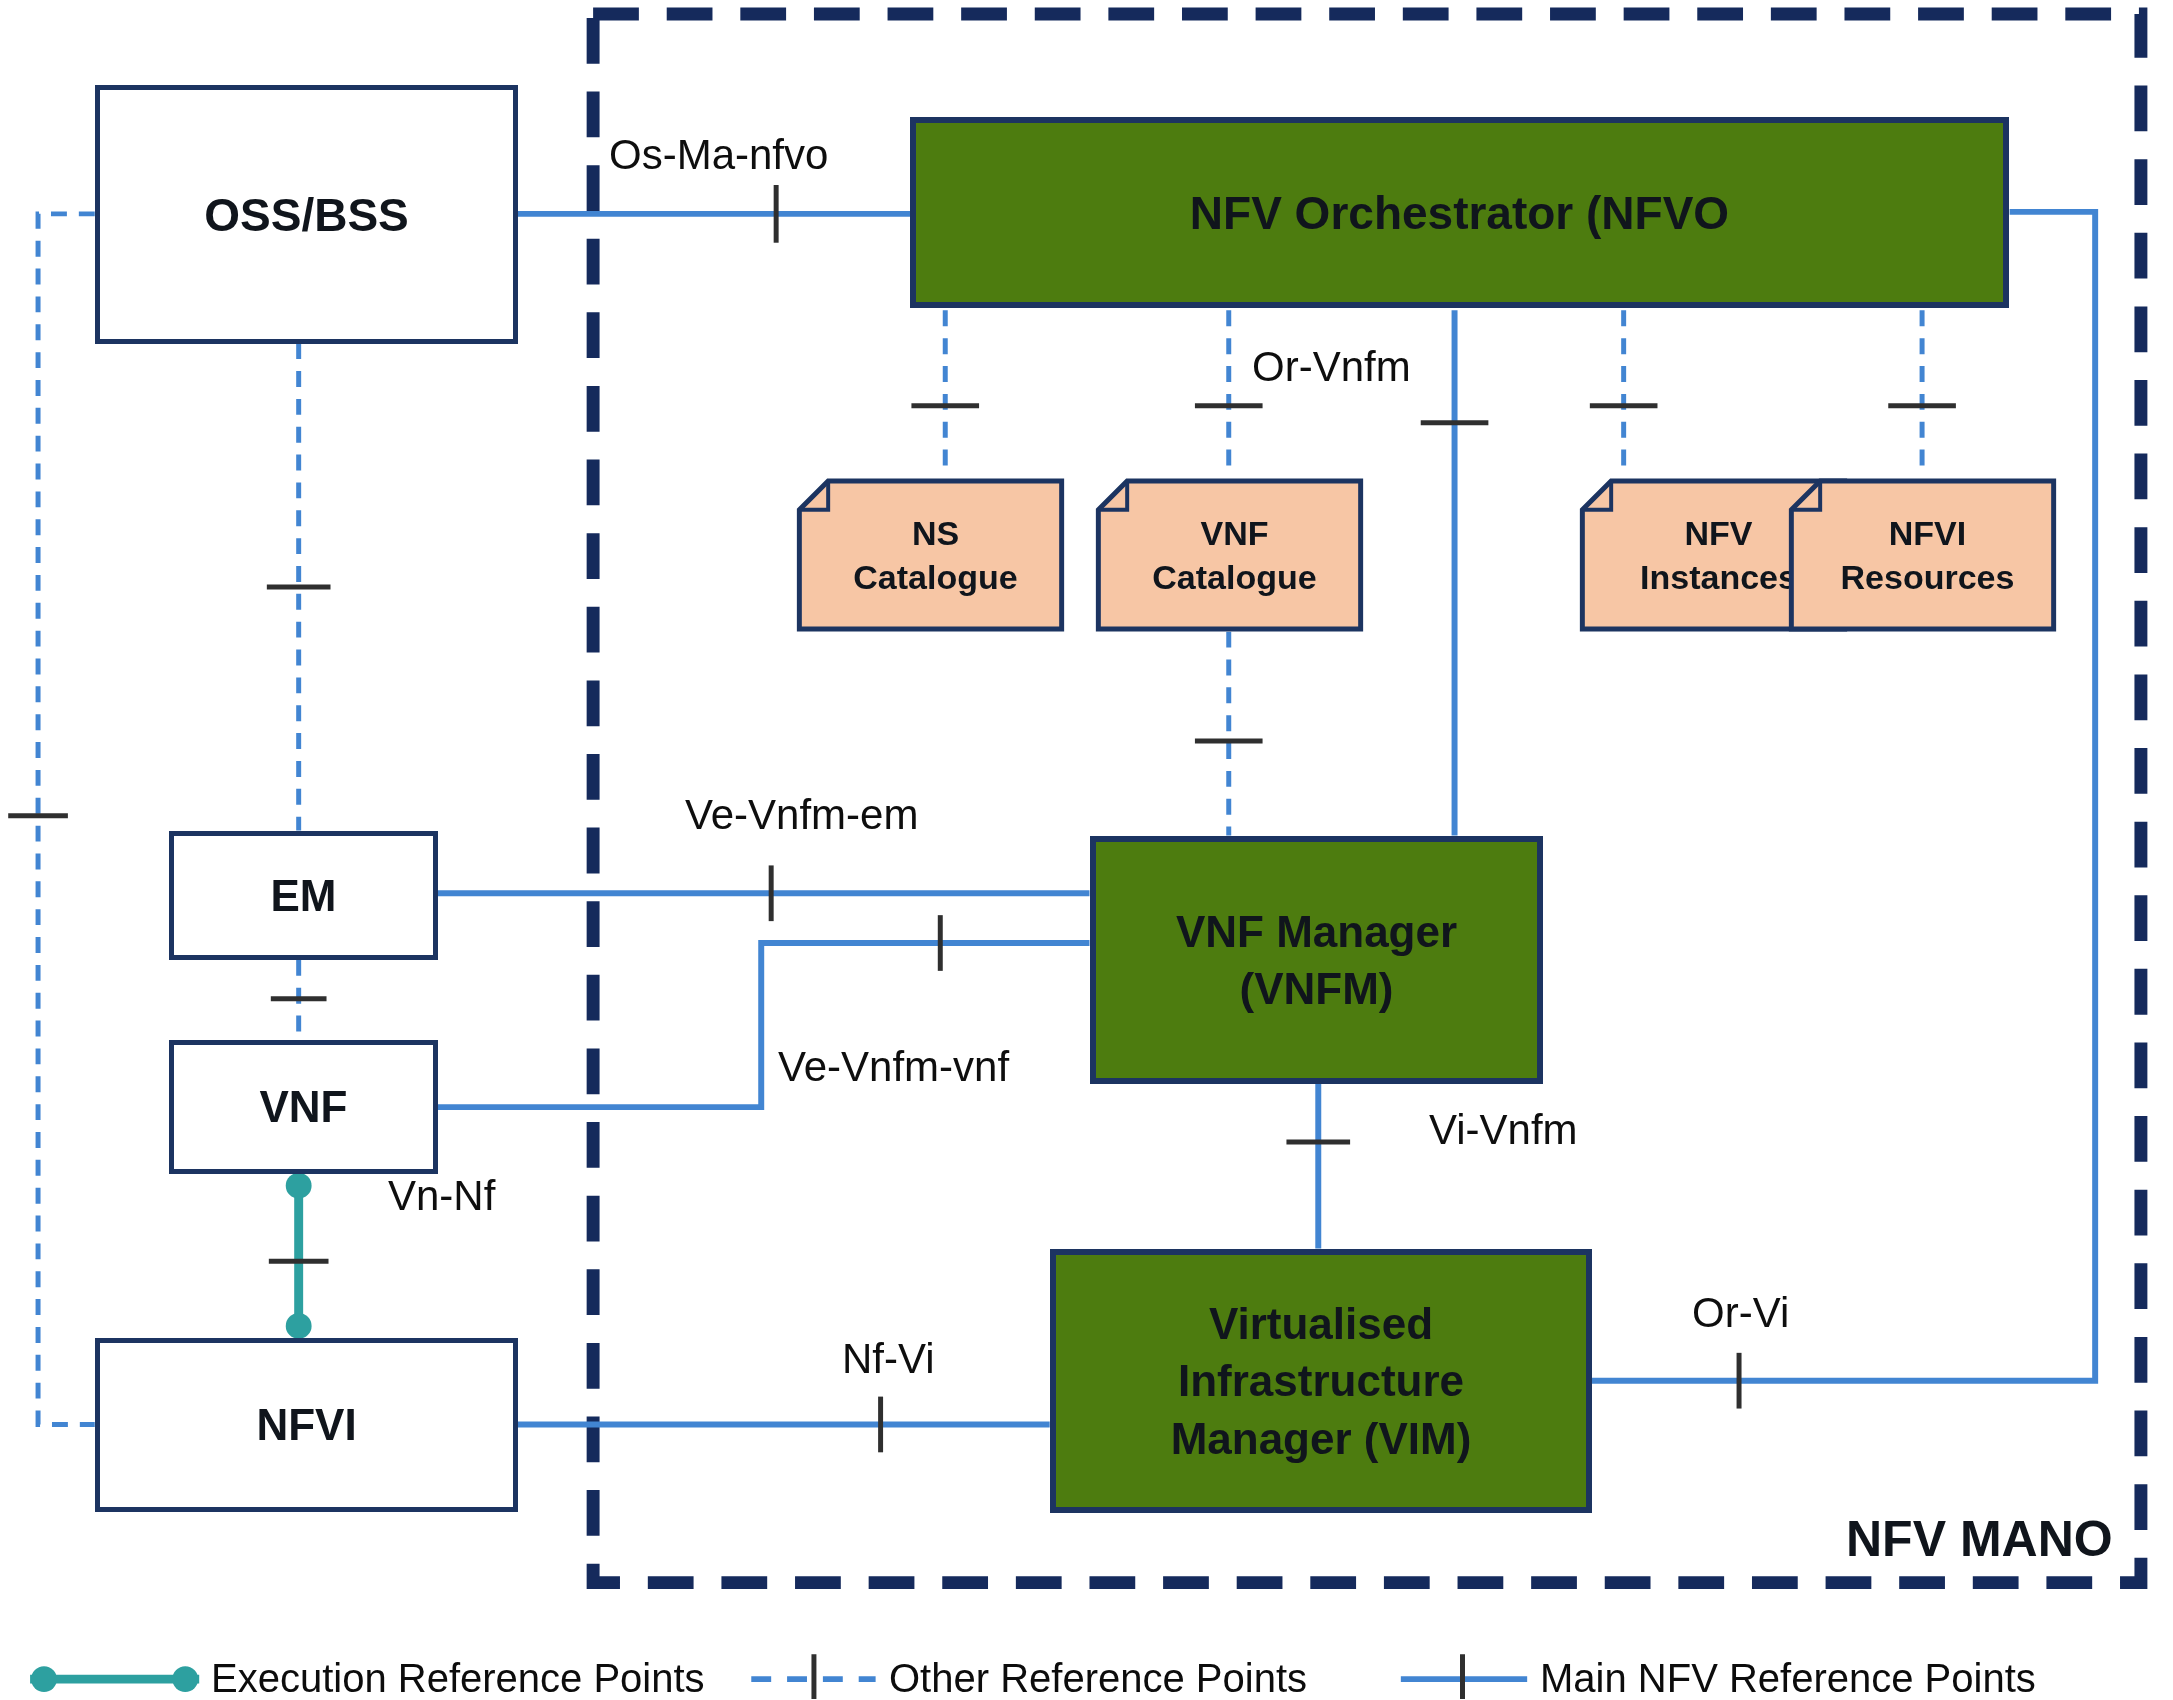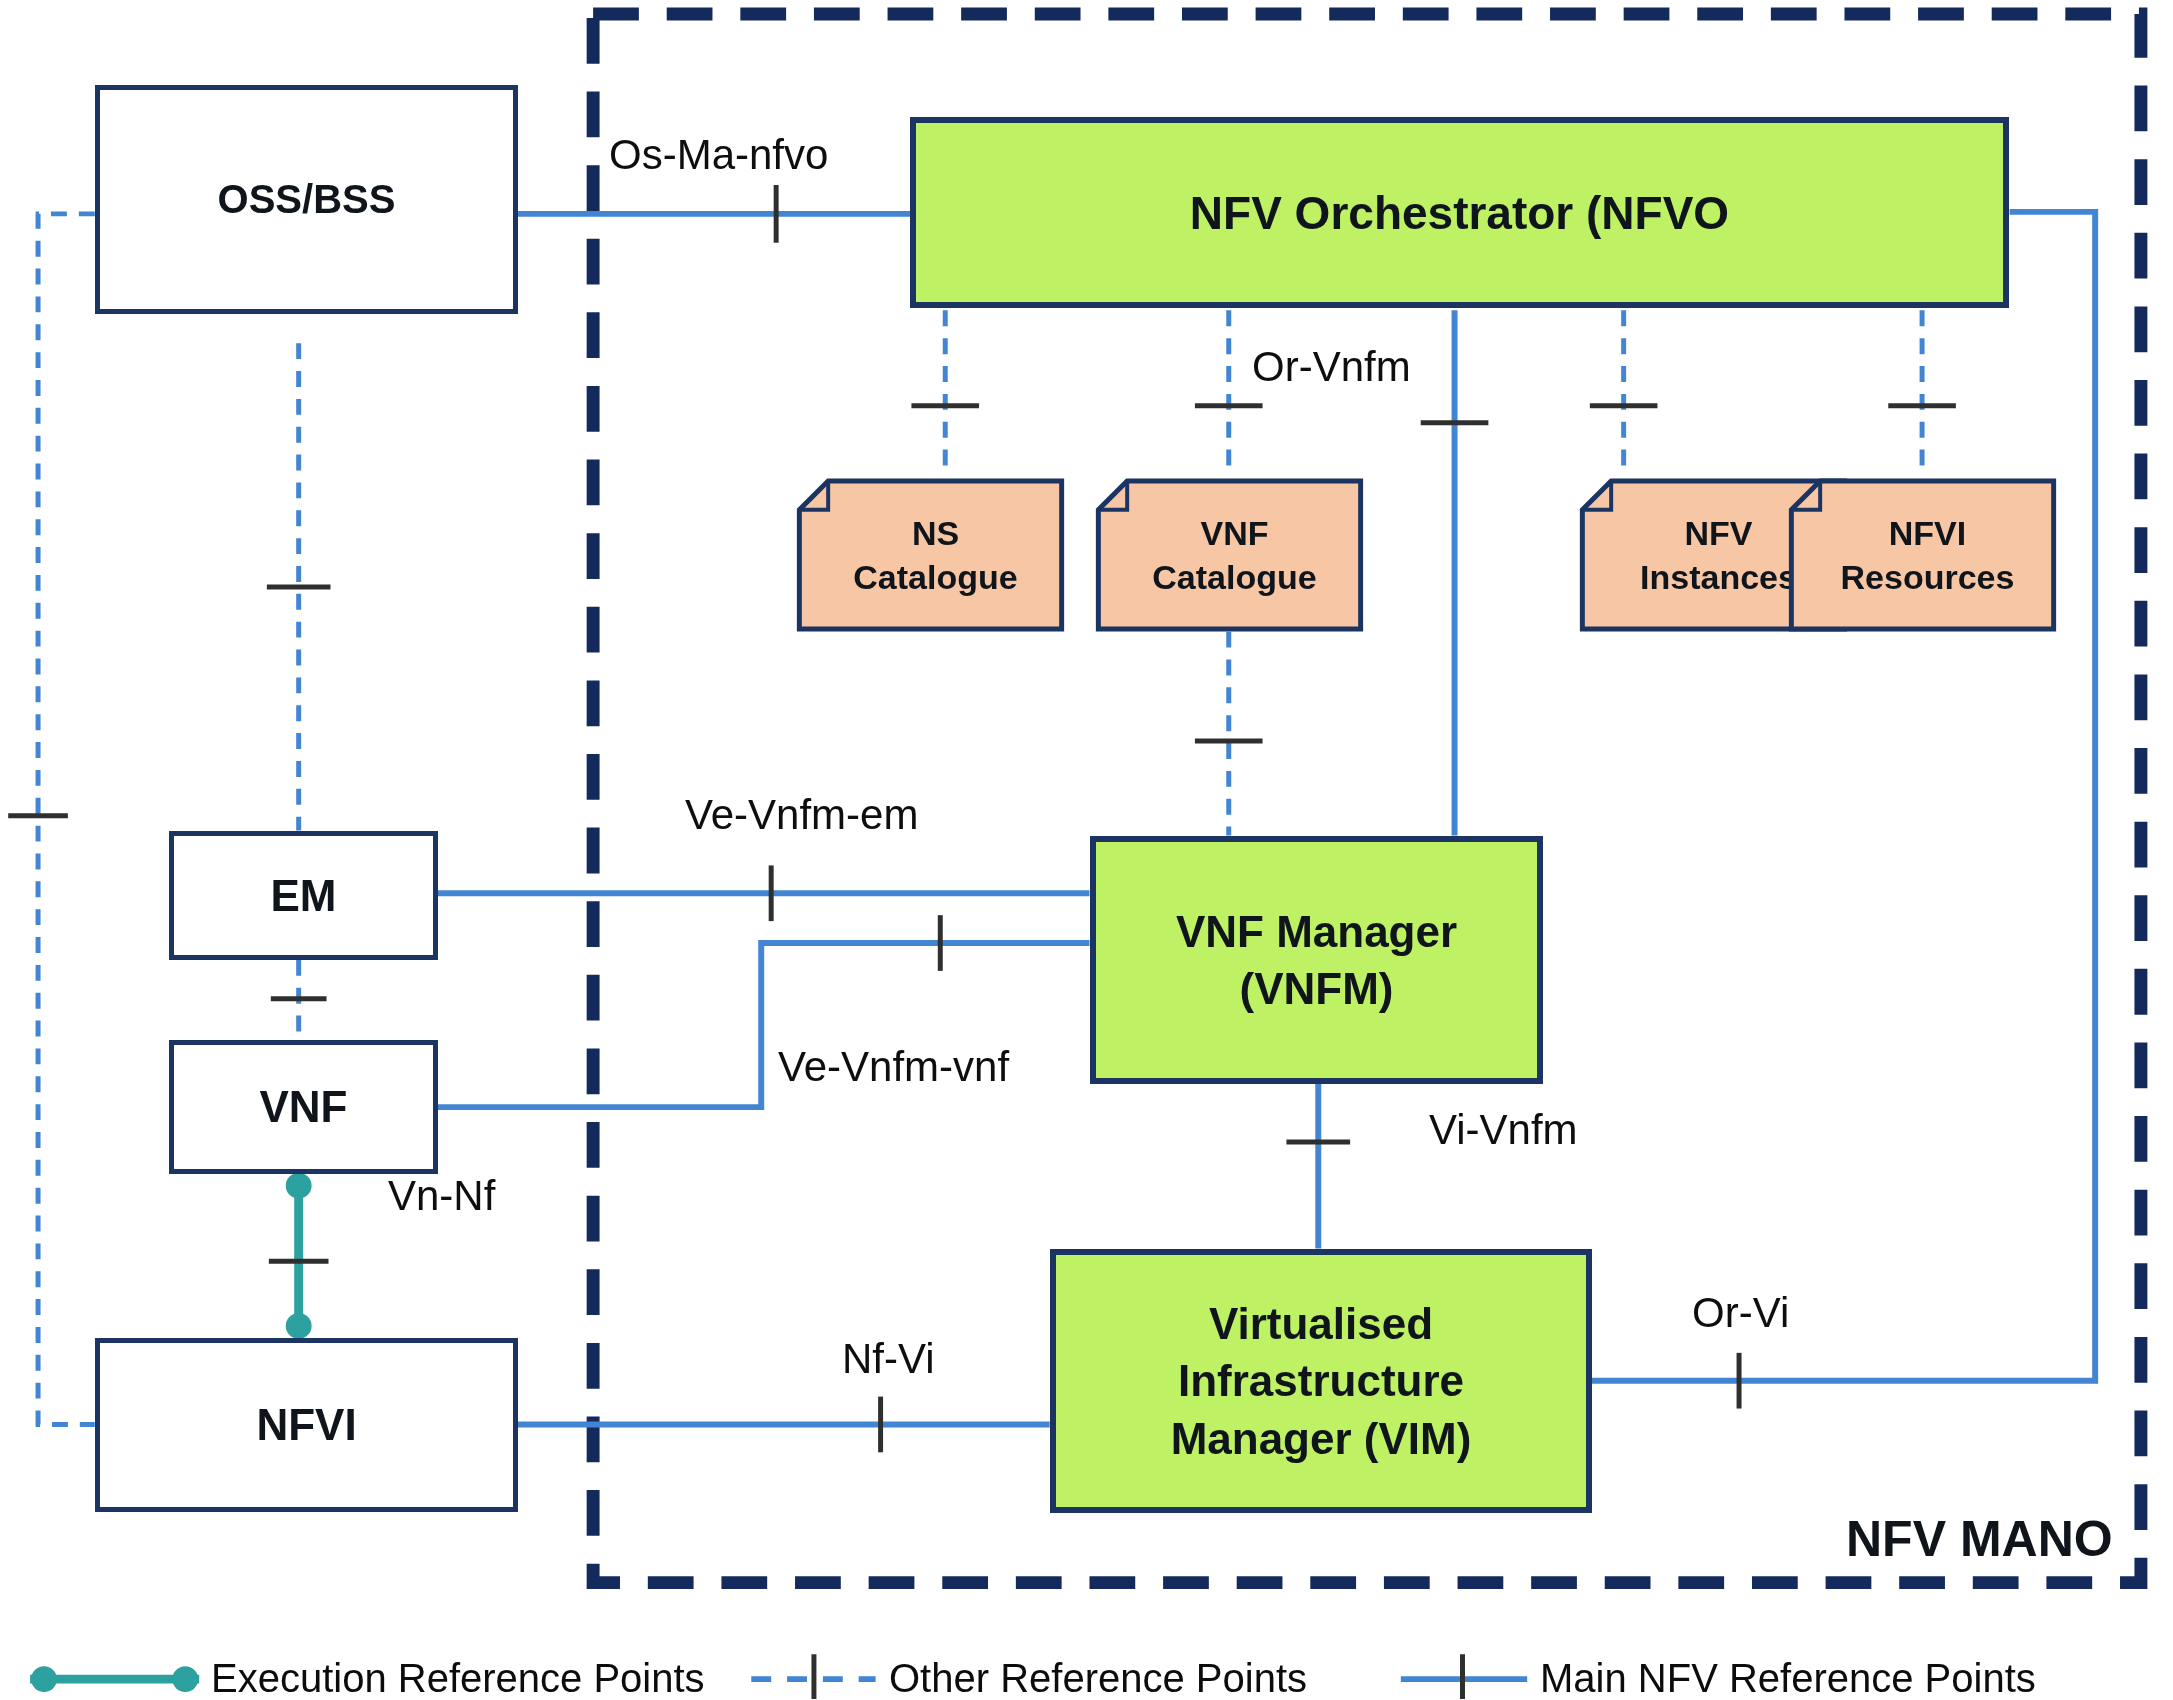--- a/index.html
+++ b/index.html
@@ -22,23 +22,23 @@
     display: flex;
     flex-direction: column;
     align-items: center;
     justify-content: center;
     text-align: center;
     background: #ffffff;
     border: 5px solid #1c3461;
     color: #10151c;
     font-weight: bold;
   }
-  .node.fill-blue { background: #bef264; border-width: 6px; }
-
-  .box-oss  { left: 95px;  top: 85px;   width: 423px;  height: 229px; font-size: 40px; }
+  .node.fill-blue { background: #4d7c0f; border-width: 6px; }
+
+  .box-oss  { left: 95px;  top: 85px;   width: 423px;  height: 259px; font-size: 46px; }
   .box-nfvo { left: 910px; top: 117px;  width: 1099px; height: 191px; font-size: 46px; }
   .box-em   { left: 169px; top: 831px;  width: 269px;  height: 129px; font-size: 44px; }
   .box-vnf  { left: 169px; top: 1040px; width: 269px;  height: 134px; font-size: 44px; }
   .box-nfvi { left: 95px;  top: 1338px; width: 423px;  height: 174px; font-size: 44px; }
   .box-vnfm { left: 1090px; top: 836px;  width: 453px; height: 248px; font-size: 44px; line-height: 1.3; }
   .box-vim  { left: 1050px; top: 1249px; width: 542px; height: 264px; font-size: 44px; line-height: 1.3; }
 
   .repo { position: absolute; z-index: 2; width: 269px; height: 154px; top: 478px; }
   .repo svg { position: absolute; left: 0; top: 0; }
   .repo-text {

